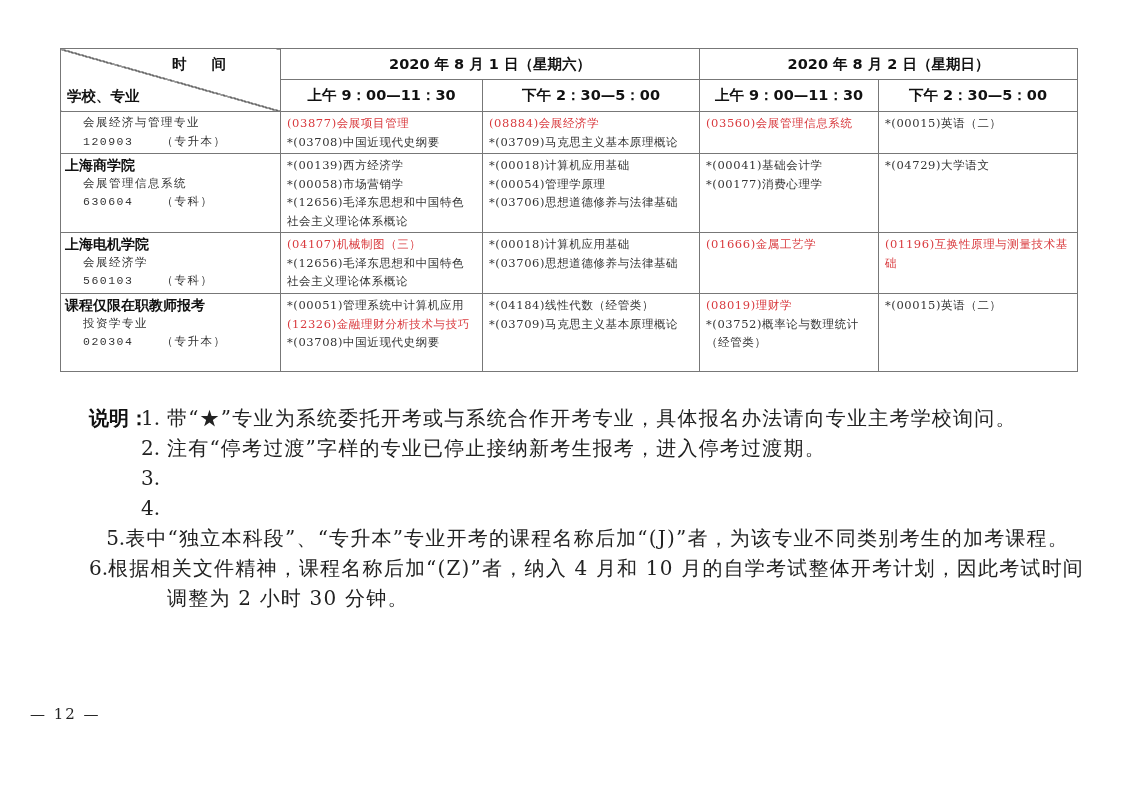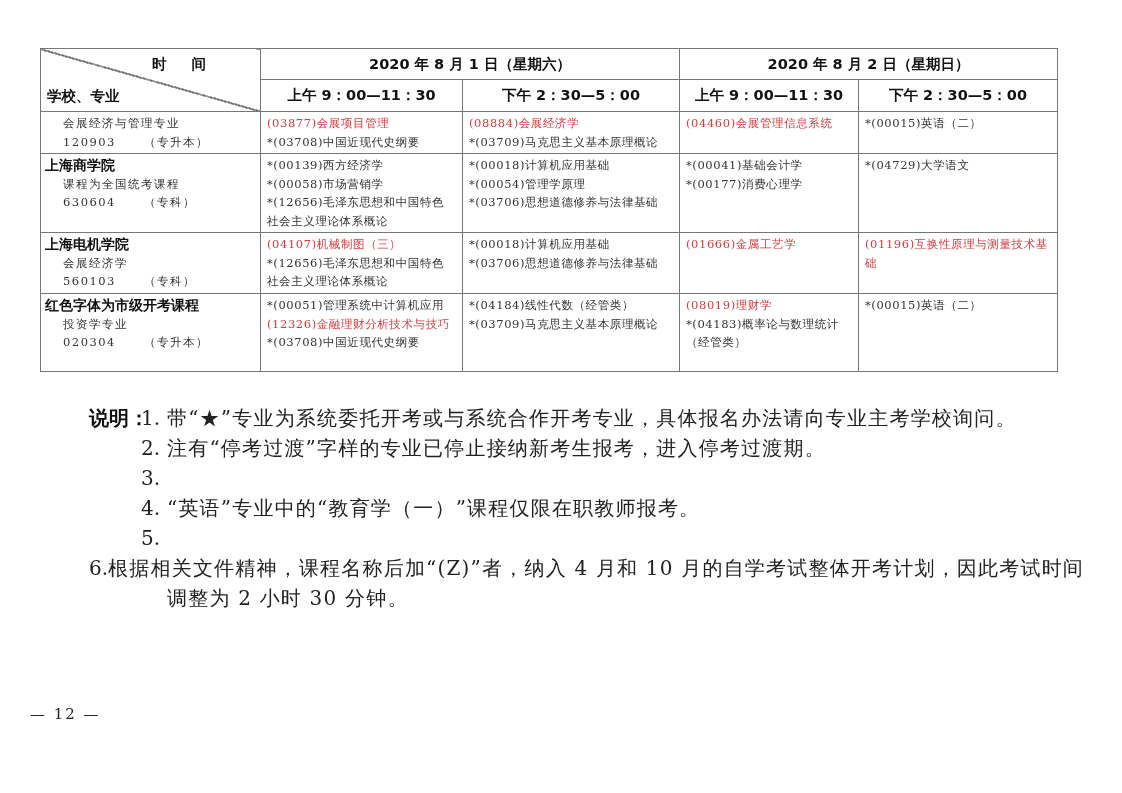--- a/index.html
+++ b/index.html
@@ -13,21 +13,21 @@
       position: relative;
       overflow: hidden;
       font-family: "DejaVu Serif", "Liberation Serif", serif;
       color: #222;
     }
     .page { position: absolute; inset: 0; }
 
     
     .sched {
       position: absolute;
-      left: 40px;
+      left: 60px;
       top: 48px;
       width: 1017px;
       border-collapse: collapse;
       table-layout: fixed;
       font-size: 11.5px;
       line-height: 18.5px;
       border-radius: 15px;
     }
     .sched td, .sched th {
       border: 1px solid #777;
@@ -68,20 +68,21 @@
       font-family: "DejaVu Sans", "Liberation Sans", sans-serif;
       font-weight: bold;
       font-size: 14px;
       color: #111;
     }
     .major-name, .major-code {
       display: block;
       padding-left: 18px;
       letter-spacing: 1.5px;
       color: #333;
+      font-family: Liberation Mono, monospace;
     }
     .major-code .lvl { margin-left: 28px; text-align: right; }
 
     .course-cell { padding: 2px 6px 2px 6px !important; }
     .course {
       display: block;
       letter-spacing: 0.6px;
       color: #333;
     }
     .course.red { color: #d93a3e; }
@@ -161,31 +162,31 @@
         </td>
         <td class="course-cell">
           <span class="course red">(03877)会展项目管理</span>
           <span class="course">*(03708)中国近现代史纲要</span>
         </td>
         <td class="course-cell">
           <span class="course red">(08884)会展经济学</span>
           <span class="course">*(03709)马克思主义基本原理概论</span>
         </td>
         <td class="course-cell">
-          <span class="course red">(04460)会展管理信息系统</span>
+          <span class="course red">(03560)会展管理信息系统</span>
         </td>
         <td class="course-cell">
           <span class="course">*(00015)英语（二）</span>
         </td>
       </tr>
 
       <tr class="row-2">
         <td class="school-cell">
           <span class="school-name">上海商学院</span>
-          <span class="major-name">课程为全国统考课程</span>
+          <span class="major-name">会展管理信息系统</span>
           <span class="major-code"><span>630604</span><span class="lvl">（专科）</span></span>
         </td>
         <td class="course-cell">
           <span class="course">*(00139)西方经济学</span>
           <span class="course">*(00058)市场营销学</span>
           <span class="course">*(12656)毛泽东思想和中国特色社会主义理论体系概论</span>
         </td>
         <td class="course-cell">
           <span class="course">*(00018)计算机应用基础</span>
           <span class="course">*(00054)管理学原理</span>
@@ -217,36 +218,36 @@
         <td class="course-cell">
           <span class="course red">(01666)金属工艺学</span>
         </td>
         <td class="course-cell">
           <span class="course red">(01196)互换性原理与测量技术基础</span>
         </td>
       </tr>
 
       <tr class="row-4">
         <td class="school-cell">
-          <span class="school-name">红色字体为市级开考课程</span>
+          <span class="school-name">课程仅限在职教师报考</span>
           <span class="major-name">投资学专业</span>
           <span class="major-code"><span>020304</span><span class="lvl">（专升本）</span></span>
         </td>
         <td class="course-cell">
           <span class="course">*(00051)管理系统中计算机应用</span>
           <span class="course red">(12326)金融理财分析技术与技巧</span>
           <span class="course">*(03708)中国近现代史纲要</span>
         </td>
         <td class="course-cell">
           <span class="course">*(04184)线性代数（经管类）</span>
           <span class="course">*(03709)马克思主义基本原理概论</span>
         </td>
         <td class="course-cell">
           <span class="course red">(08019)理财学</span>
-          <span class="course">*(04183)概率论与数理统计（经管类）</span>
+          <span class="course">*(03752)概率论与数理统计（经管类）</span>
         </td>
         <td class="course-cell">
           <span class="course">*(00015)英语（二）</span>
         </td>
       </tr>
     </tbody>
   </table>
 
   <div class="notes">
     <div class="note-row">
@@ -259,25 +260,25 @@
       <span class="note-num">2.</span>
       <span class="note-text">注有“停考过渡”字样的专业已停止接纳新考生报考，进入停考过渡期。</span>
     </div>
     <div class="note-row">
       <span class="note-label"></span>
       <span class="note-num">3.</span>
     </div>
     <div class="note-row">
       <span class="note-label"></span>
       <span class="note-num">4.</span>
-      <span class="note-text">“英语”专业中的“教育学（一）”课程仅限在职教师报考。</span>
     </div>
     <div class="note-row">
       <span class="note-label"></span>
       <span class="note-num">5.</span>
+      <span class="note-text">表中“独立本科段”、“专升本”专业开考的课程名称后加“(J)”者，为该专业不同类别考生的加考课程。</span>
     </div>
     <div class="note-row">
       <span class="note-label"></span>
       <span class="note-num">6.</span>
       <span class="note-text">根据相关文件精神，课程名称后加“(Z)”者，纳入 4 月和 10 月的自学考试整体开考计划，因此考试时间</span>
     </div>
     <div class="note-row note-cont">
       <span class="note-text">调整为 2 小时 30 分钟。</span>
     </div>
   </div>

